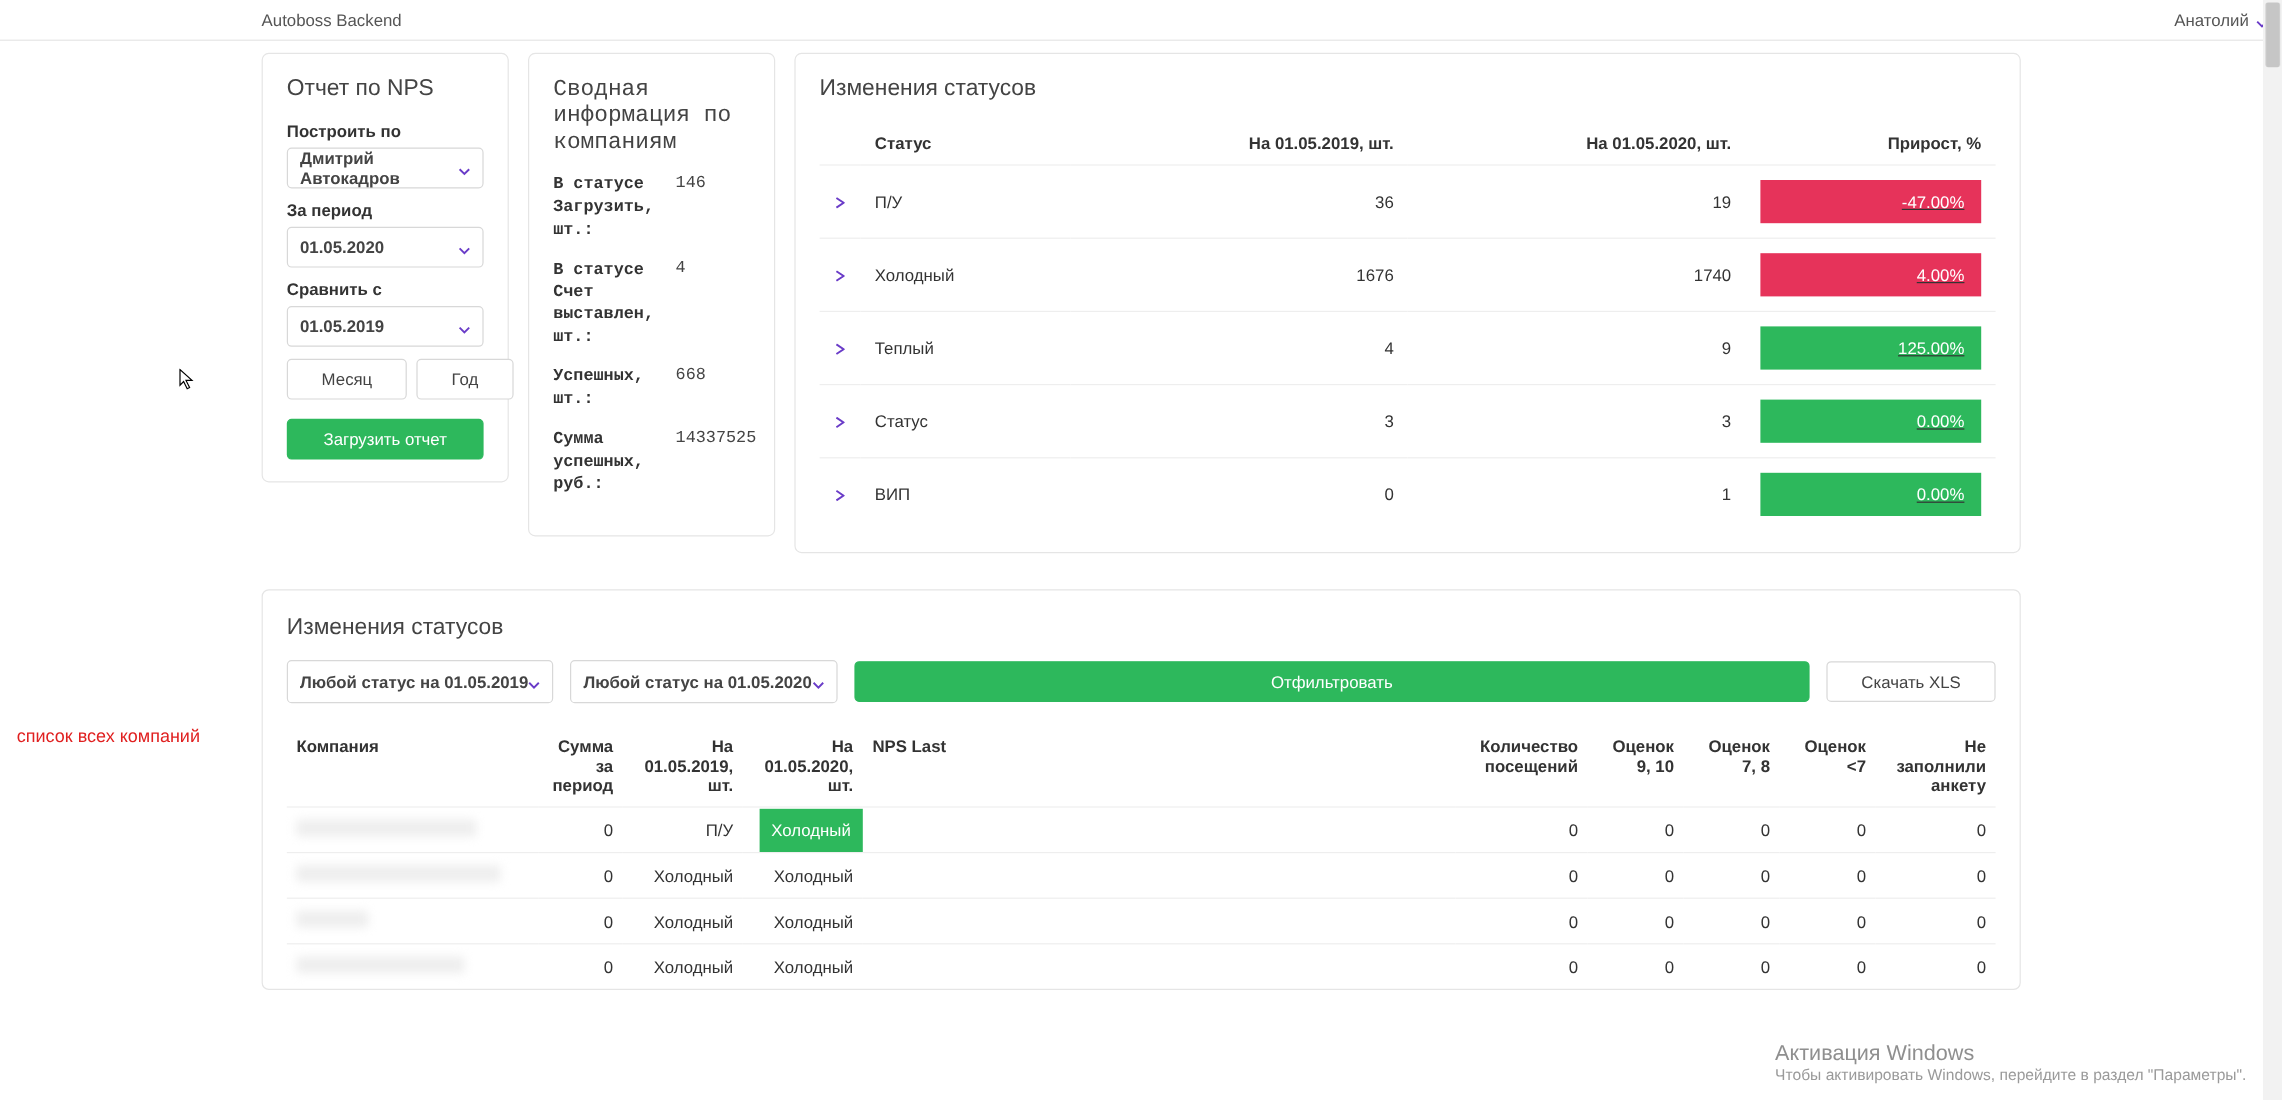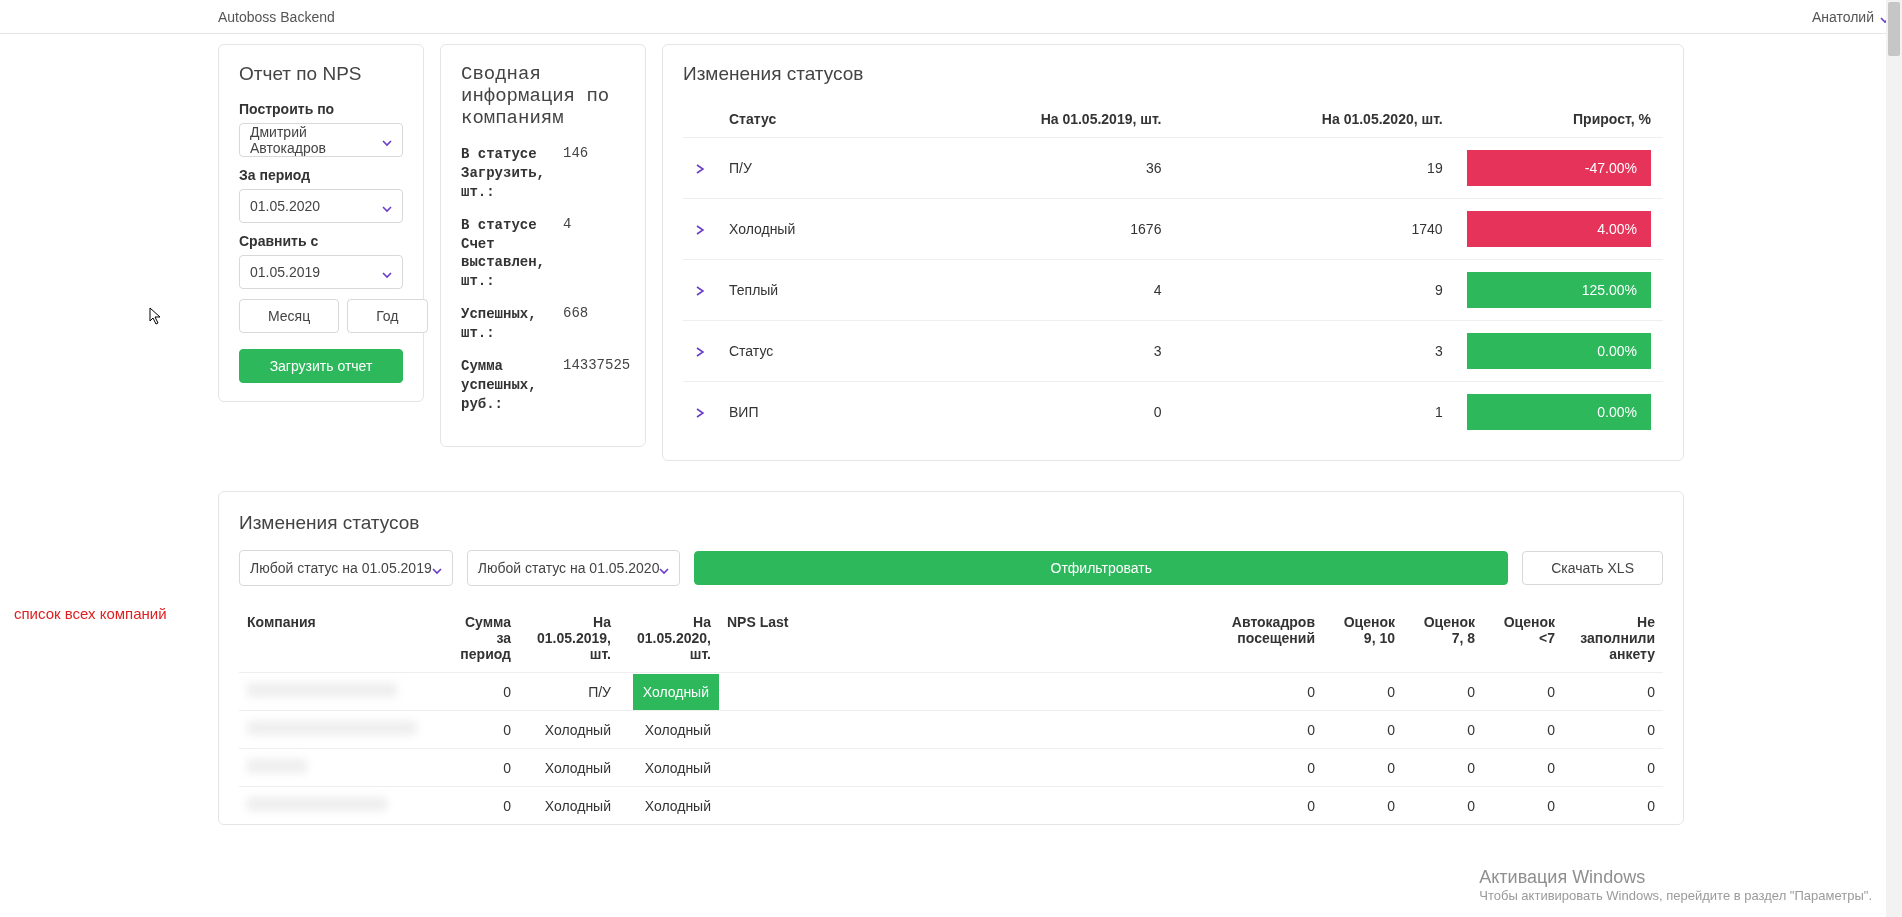--- a/index.html
+++ b/index.html
@@ -13,21 +13,21 @@
   .page{position:relative;}
   .annotation{position:absolute;left:14px;top:570px;color:#e02020;font-size:15px;line-height:1.3;}
   .cursor{position:absolute;left:149px;top:273px;pointer-events:none;}
   .content{margin-left:218px;margin-right:218px;padding-top:10px;}
   .row{display:flex;gap:16px;align-items:flex-start;}
   .card{border:1px solid #e5e5e5;border-radius:6px;background:#fff;padding:18px 20px;}
   .card h2{margin:0 0 16px 0;font-weight:400;color:#444;font-size:19px;}
   
   .nps{width:206px;}
   .lbl{font-weight:600;color:#333;margin:10px 0 6px;}
-  .select{border:1px solid #d8d8d8;border-radius:4px;height:34px;display:flex;align-items:center;justify-content:space-between;padding:0 10px;cursor:pointer;color:#444;}
+  .select{border:1px solid #d8d8d8;border-radius:4px;height:34px;display:flex;align-items:center;justify-content:space-between;padding:0 10px;cursor:pointer;color:#444;font-weight:bold;}
   .btnrow{display:flex;gap:8px;margin-top:10px;}
   .btn{border:1px solid #d8d8d8;border-radius:4px;height:34px;padding:0 28px;display:inline-flex;align-items:center;justify-content:center;background:#fff;cursor:pointer;color:#444;}
   .btn.primary{background:#2db85c;border-color:#2db85c;color:#fff;flex:1;}
   .btn.primary.wide{width:100%;margin-top:16px;}
   
   .summary{width:206px;font-family:Liberation Mono, monospace;}
   .kv{display:flex;gap:10px;margin:14px 0;}
   .kv .k{flex:0 0 92px;font-weight:600;color:#333;line-height:1.35;}
   .kv .v{color:#444;}
   
@@ -36,21 +36,21 @@
   .statuscard th{font-weight:600;color:#333;text-align:right;padding:10px 12px;border-bottom:1px solid #eee;white-space:nowrap;}
   .statuscard th:first-child{width:34px;}
   .statuscard th:nth-child(2){text-align:left;}
   .statuscard td{padding:10px 12px;border-top:1px solid #eee;text-align:right;color:#333;}
   .statuscard td:first-child{width:34px;text-align:center;}
   .statuscard td:nth-child(2){text-align:left;}
   .expander{color:#6a3cc8;cursor:pointer;display:inline-block;transform:translateY(1px);}
   .pct{color:#fff;font-weight:400;}
   .neg{background:#e6335a;}
   .pos{background:#2db85c;}
-  .statuscard td.pctcell{padding:12px;}
+  .statuscard td.pctcell{padding:12px;text-decoration:underline;}
   .statuscard .pctcell .pct{display:block;padding:10px 14px;text-align:right;}
   
   .lower{margin-top:30px;padding:20px 20px 0;}
   .filters{display:flex;gap:14px;align-items:center;margin-bottom:18px;}
   .filters .select{height:36px;}
   .lower table th{font-weight:600;color:#333;padding:10px 8px;vertical-align:top;text-align:right;border-bottom:1px solid #eee;}
   .lower table th:nth-child(1){text-align:left;}
   .lower table th:nth-child(3),.lower table th:nth-child(4){text-align:right;}
   .lower table th:nth-child(5){text-align:left;}
   .lower table td{padding:10px 8px;border-top:1px solid #eee;color:#333;text-align:right;}
@@ -245,21 +245,21 @@
             <col style="width:80px">
             <col style="width:100px">
         </colgroup>
         <thead>
             <tr>
           <th>Компания</th>
           <th>Сумма за период</th>
           <th>На 01.05.2019, шт.</th>
           <th>На 01.05.2020, шт.</th>
           <th>NPS Last</th>
-          <th>Автокадров посещений</th>
+          <th>Количество посещений</th>
           <th>Оценок 9, 10</th>
           <th>Оценок 7, 8</th>
           <th>Оценок &lt;7</th>
           <th>Не заполнили анкету</th>
         </tr>
           </thead>
         <tbody id="lower-rows">
             <tr>
               <td><span class="blur" style="width:150px"></span></td>
               <td>0</td>

